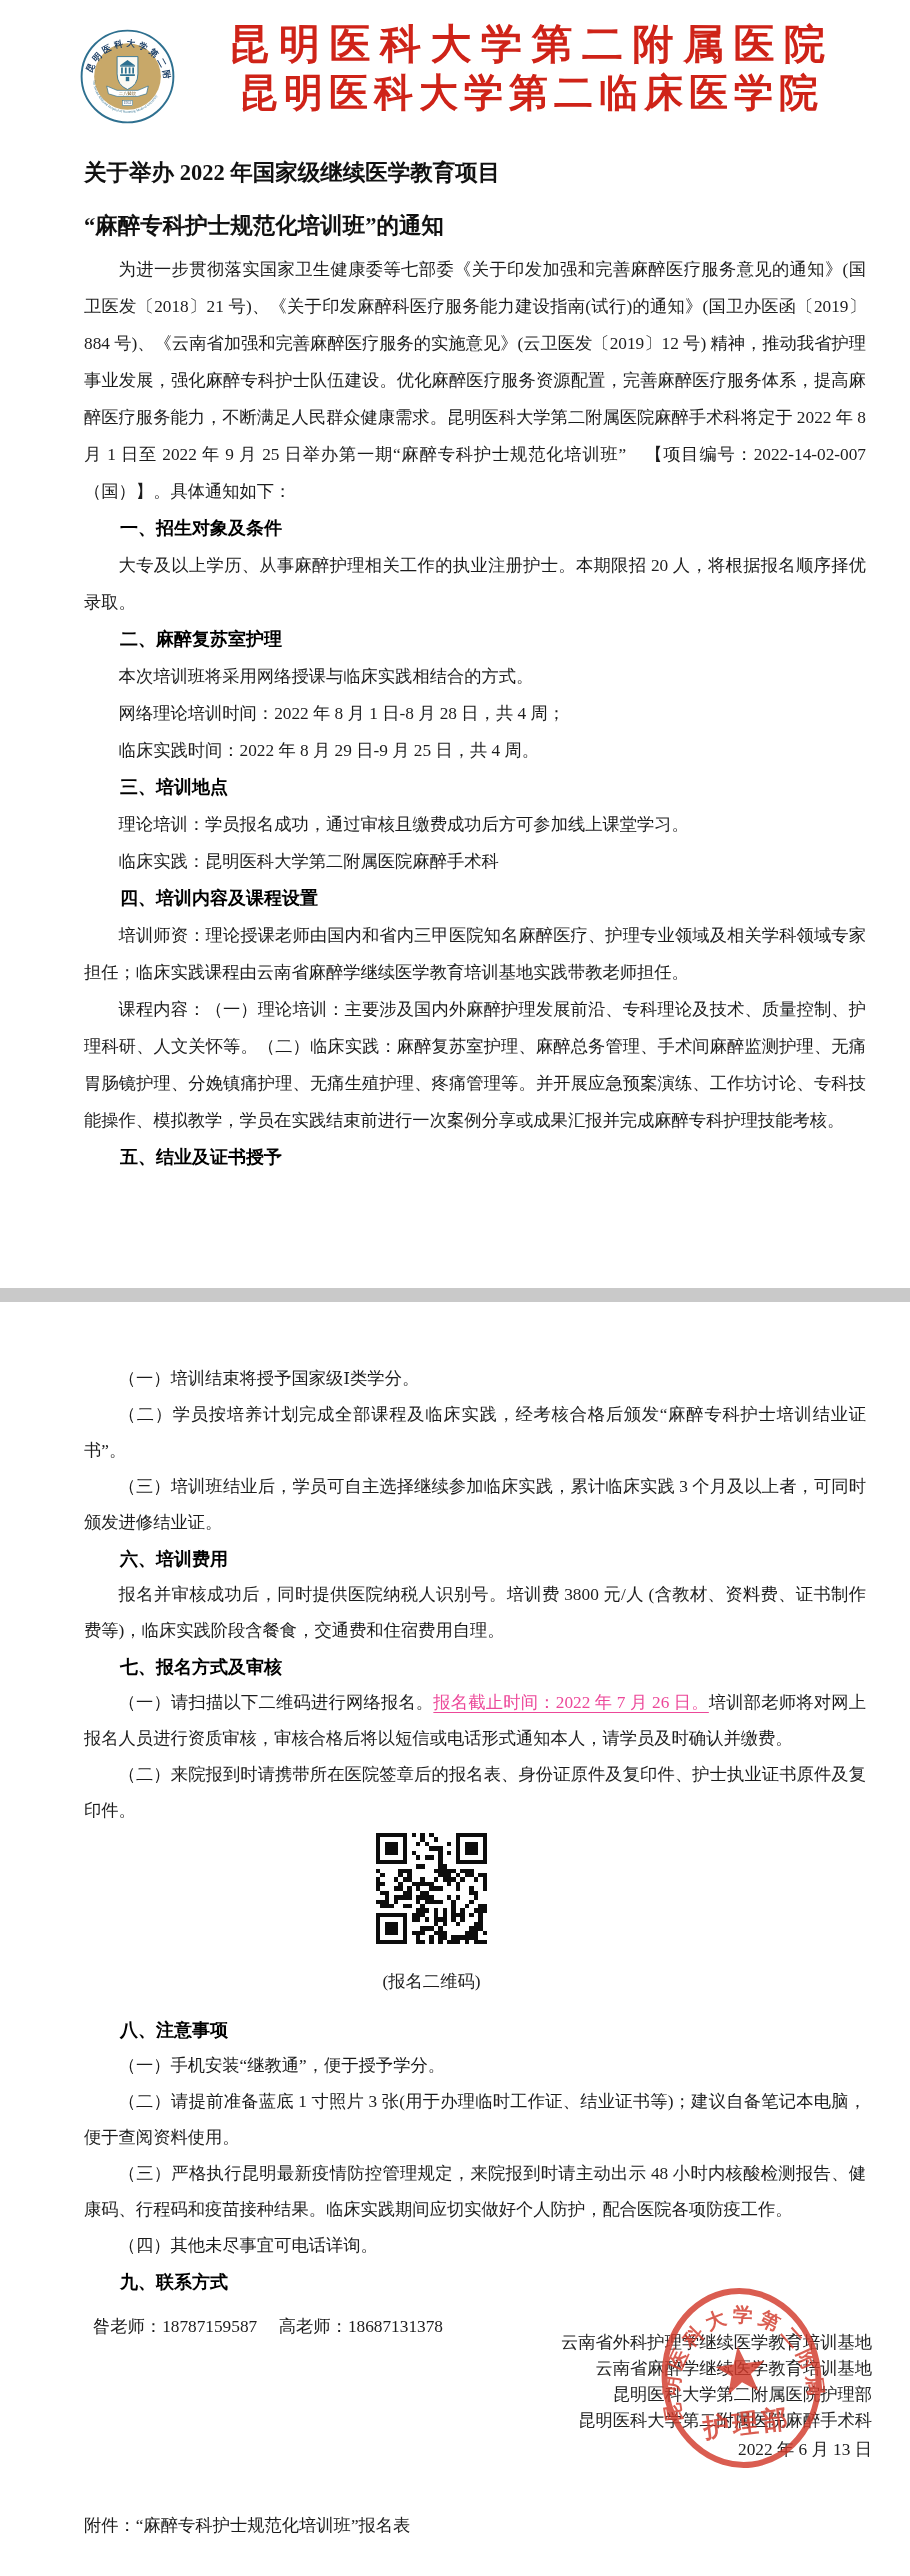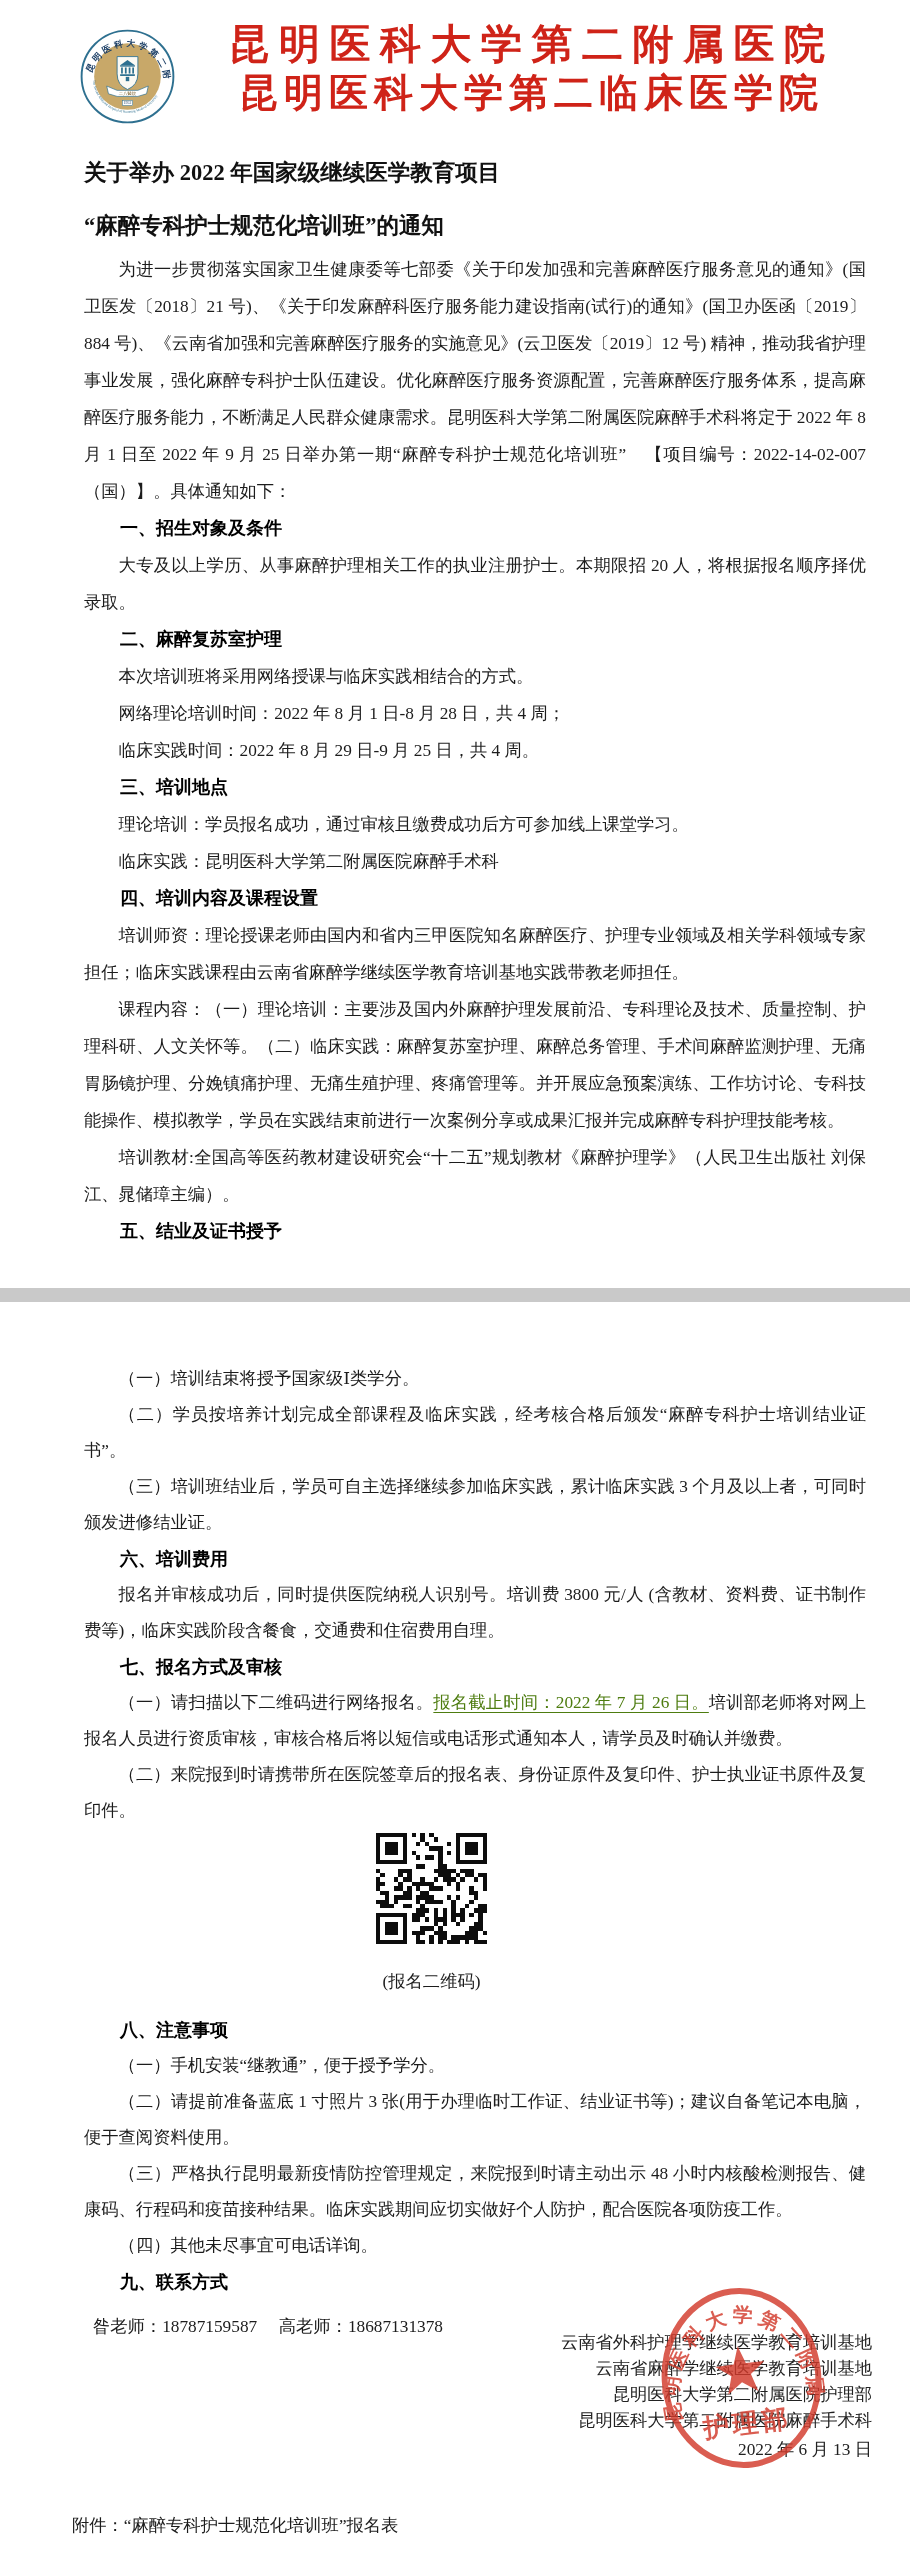--- a/index.html
+++ b/index.html
@@ -18,37 +18,37 @@
   .doc-title .t2{line-height:35px;margin-top:18px;}
   
   .body1{position:absolute;left:84px;top:251px;width:782px;}
   .body2{position:absolute;left:84px;top:1361px;width:782px;}
   .body1,.body2{font-size:17.3px;line-height:37px;text-align:justify;}
   .body2{line-height:36px;}
   p.para{margin:0;text-indent:2em;}
   p.noindent{margin:9px;text-indent:0;}
   .sec-h{margin:0;text-indent:2em;font-family:"Liberation Sans","DejaVu Sans",sans-serif;
          font-weight:bold;font-size:18px;color:#000;}
-  .blue-link{color:#4d7c0f;text-underline-offset:3.5px;}
+  .blue-link{color:#ec4899;text-underline-offset:3.5px;}
   .contact{text-indent:4.6em;}
   
   .page-divider{position:absolute;left:0;top:1288px;width:910px;height:14px;background:#c9c9c9;}
   
   .qr-wrap{width:695px;text-align:center;margin-top:3.5px;}
   .qr-svg{display:inline-block;}
   .qr-caption{line-height:26px;margin-top:12px;text-indent:0;}
   .after-qr{margin-top:5.2px;}
   
   .sign{position:absolute;right:38px;top:2330px;text-align:right;font-size:17.3px;line-height:26px;color:#222;}
   .sign .date{margin-top:2.6px;}
   
   .seal{position:absolute;left:657px;top:2282px;width:169px;height:192px;
         transform:rotate(-7deg);opacity:.82;pointer-events:none;}
   
-  .attach{position:absolute;left:72px;top:2513px;font-size:17.3px;line-height:26px;}
+  .attach{position:absolute;left:84px;top:2513px;font-size:17.3px;line-height:26px;}
 </style>
 </head>
 <body>
 
 <div class="page">
 
   <svg class="logo" viewBox="0 0 112 112">
     <circle cx="56" cy="56" r="53" fill="#ffffff" stroke="#2e7090" stroke-width="2.2"></circle>
     <circle cx="56" cy="56" r="38.5" fill="#c8a869"></circle>
     <defs>
@@ -95,21 +95,20 @@
     <p class="sec-h">二、麻醉复苏室护理</p>
     <p class="para">本次培训班将采用网络授课与临床实践相结合的方式。</p>
     <p class="para">网络理论培训时间：2022 年 8 月 1 日-8 月 28 日，共 4 周；</p>
     <p class="para">临床实践时间：2022 年 8 月 29 日-9 月 25 日，共 4 周。</p>
     <p class="sec-h">三、培训地点</p>
     <p class="para">理论培训：学员报名成功，通过审核且缴费成功后方可参加线上课堂学习。</p>
     <p class="para">临床实践：昆明医科大学第二附属医院麻醉手术科</p>
     <p class="sec-h">四、培训内容及课程设置</p>
     <p class="para">培训师资：理论授课老师由国内和省内三甲医院知名麻醉医疗、护理专业领域及相关学科领域专家担任；临床实践课程由云南省麻醉学继续医学教育培训基地实践带教老师担任。</p>
     <p class="para">课程内容：（一）理论培训：主要涉及国内外麻醉护理发展前沿、专科理论及技术、质量控制、护理科研、人文关怀等。（二）临床实践：麻醉复苏室护理、麻醉总务管理、手术间麻醉监测护理、无痛胃肠镜护理、分娩镇痛护理、无痛生殖护理、疼痛管理等。并开展应急预案演练、工作坊讨论、专科技能操作、模拟教学，学员在实践结束前进行一次案例分享或成果汇报并完成麻醉专科护理技能考核。</p>
-    <p class="para">培训教材:全国高等医药教材建设研究会“十二五”规划教材《麻醉护理学》（人民卫生出版社 刘保江、晁储璋主编）。</p>
     <p class="sec-h">五、结业及证书授予</p>
   </div>
 
   <div class="page-divider"></div>
 
   <div class="body2">
     <p class="para">（一）培训结束将授予国家级Ⅰ类学分。</p>
     <p class="para">（二）学员按培养计划完成全部课程及临床实践，经考核合格后颁发“麻醉专科护士培训结业证书”。</p>
     <p class="para">（三）培训班结业后，学员可自主选择继续参加临床实践，累计临床实践 3 个月及以上者，可同时颁发进修结业证。</p>
     <p class="sec-h">六、培训费用</p>

